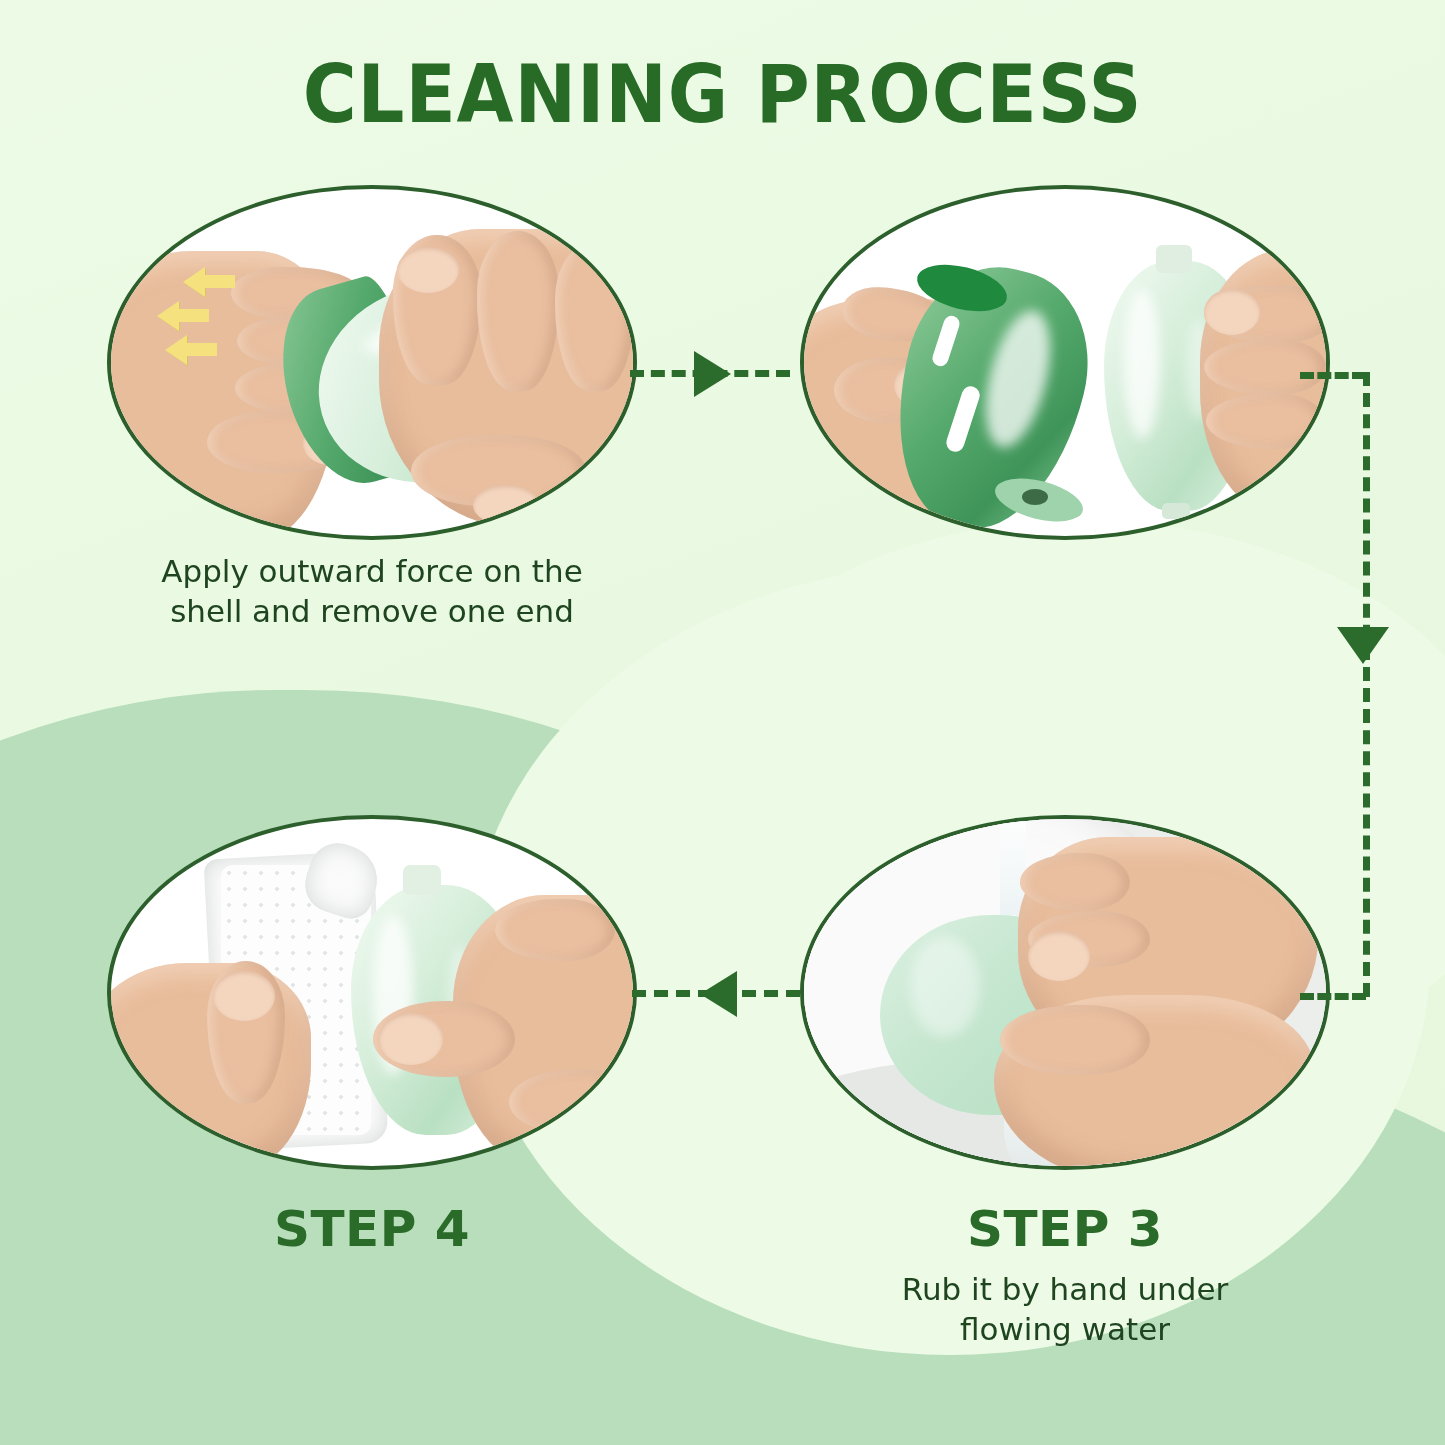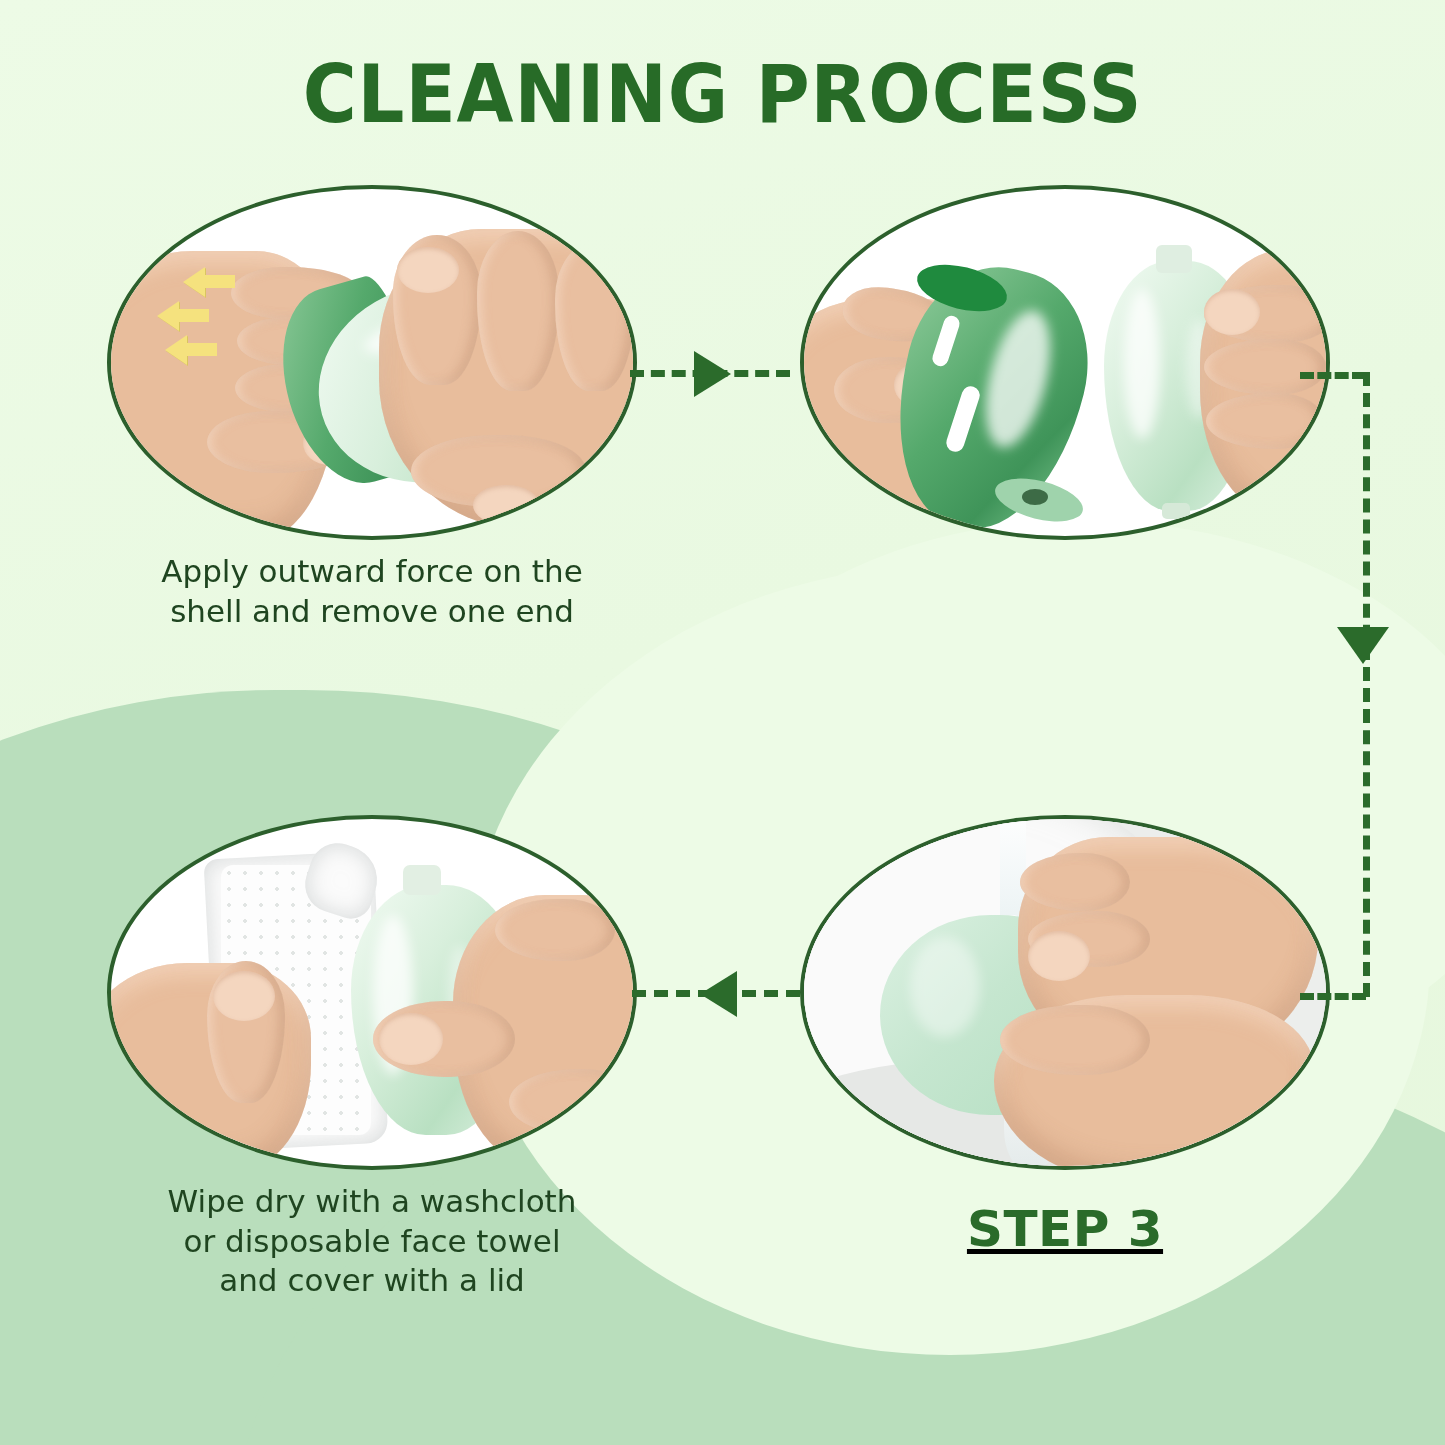--- a/index.html
+++ b/index.html
@@ -75,21 +75,21 @@
   }
 
   
   .step {
     position: absolute;
     width: 530px;
   }
   .step-1 { left: 107px;  top: 185px; }
   .step-2 { left: 800px;  top: 185px; }
   .step-4 { left: 107px;  top: 815px; }
-  .step-3 { left: 800px;  top: 815px; text-decoration: underline; }
+  .step-3 { left: 800px;  top: 815px; }
 
   .oval {
     position: relative;
     width: 530px;
     height: 355px;
     border: 4px solid #2c5f2c;
     border-radius: 50%;
     background: #ffffff;
     overflow: hidden;
     box-sizing: border-box;
@@ -315,20 +315,22 @@
 
         <div class="hand" style="left:214px;top:18px;width:300px;height:230px;border-radius:30% 44% 48% 44% / 40% 42% 56% 50%;"></div>
         <div class="finger" style="left:216px;top:34px;width:110px;height:58px;border-radius:55% 42% 42% 55% / 50%;"></div>
         <div class="finger" style="left:224px;top:92px;width:122px;height:56px;border-radius:55% 42% 42% 55% / 50%;"></div>
         <div class="nail" style="left:224px;top:112px;width:62px;height:50px;"></div>
         <div class="hand" style="left:190px;top:176px;width:320px;height:190px;border-radius:42% 40% 40% 48% / 46% 40% 54% 56%;"></div>
         <div class="finger" style="left:196px;top:186px;width:150px;height:70px;border-radius:50% 42% 42% 50% / 50%;"></div>
       </div>
     </div>
     <div class="step-label">STEP 3</div>
+    <div class="step-desc">Rub it by hand under
+flowing water</div>
   </div>
 
   <div class="step step-4">
     <div class="oval">
       <div class="photo">
 
         <div class="cloth" style="left:100px;top:36px;width:170px;height:292px;border-radius:14px 30px 22px 18px;transform:rotate(-3deg);"></div>
         <div class="ph" style="left:110px;top:46px;width:150px;height:270px;border-radius:12px;
              background:
                radial-gradient(circle, rgba(222,226,224,.9) 1.6px, transparent 1.7px) 0 0/16px 16px,
@@ -344,23 +346,21 @@
         <div class="finger" style="left:96px;top:142px;width:78px;height:142px;border-radius:50% 50% 44% 44% / 38% 38% 62% 62%;"></div>
         <div class="nail" style="left:102px;top:152px;width:62px;height:50px;"></div>
 
         <div class="hand" style="left:342px;top:76px;width:230px;height:270px;border-radius:40% 44% 48% 36% / 40% 44% 54% 50%;"></div>
         <div class="finger" style="left:384px;top:80px;width:120px;height:62px;border-radius:52% 42% 42% 52% / 50%;"></div>
         <div class="finger" style="left:262px;top:182px;width:142px;height:76px;border-radius:50% 46% 46% 50% / 50%;"></div>
         <div class="nail" style="left:268px;top:194px;width:64px;height:52px;"></div>
         <div class="finger" style="left:398px;top:250px;width:130px;height:66px;border-radius:52% 42% 42% 52% / 50%;"></div>
       </div>
     </div>
-    <div class="step-desc">Wipe dry with a washcloth
-or disposable face towel
-and cover with a lid</div>
+    <div class="step-label">STEP 4</div>
   </div>
 
   <div class="conn">
     <div class="dash-h" style="left:630px;top:370px;width:160px;"></div>
     <div class="tri-right" style="left:694px;top:351px;"></div>
   </div>
 
   <div class="conn">
     <div class="dash-h" style="left:1300px;top:372px;width:66px;"></div>
     <div class="dash-v" style="left:1363px;top:372px;height:625px;"></div>

